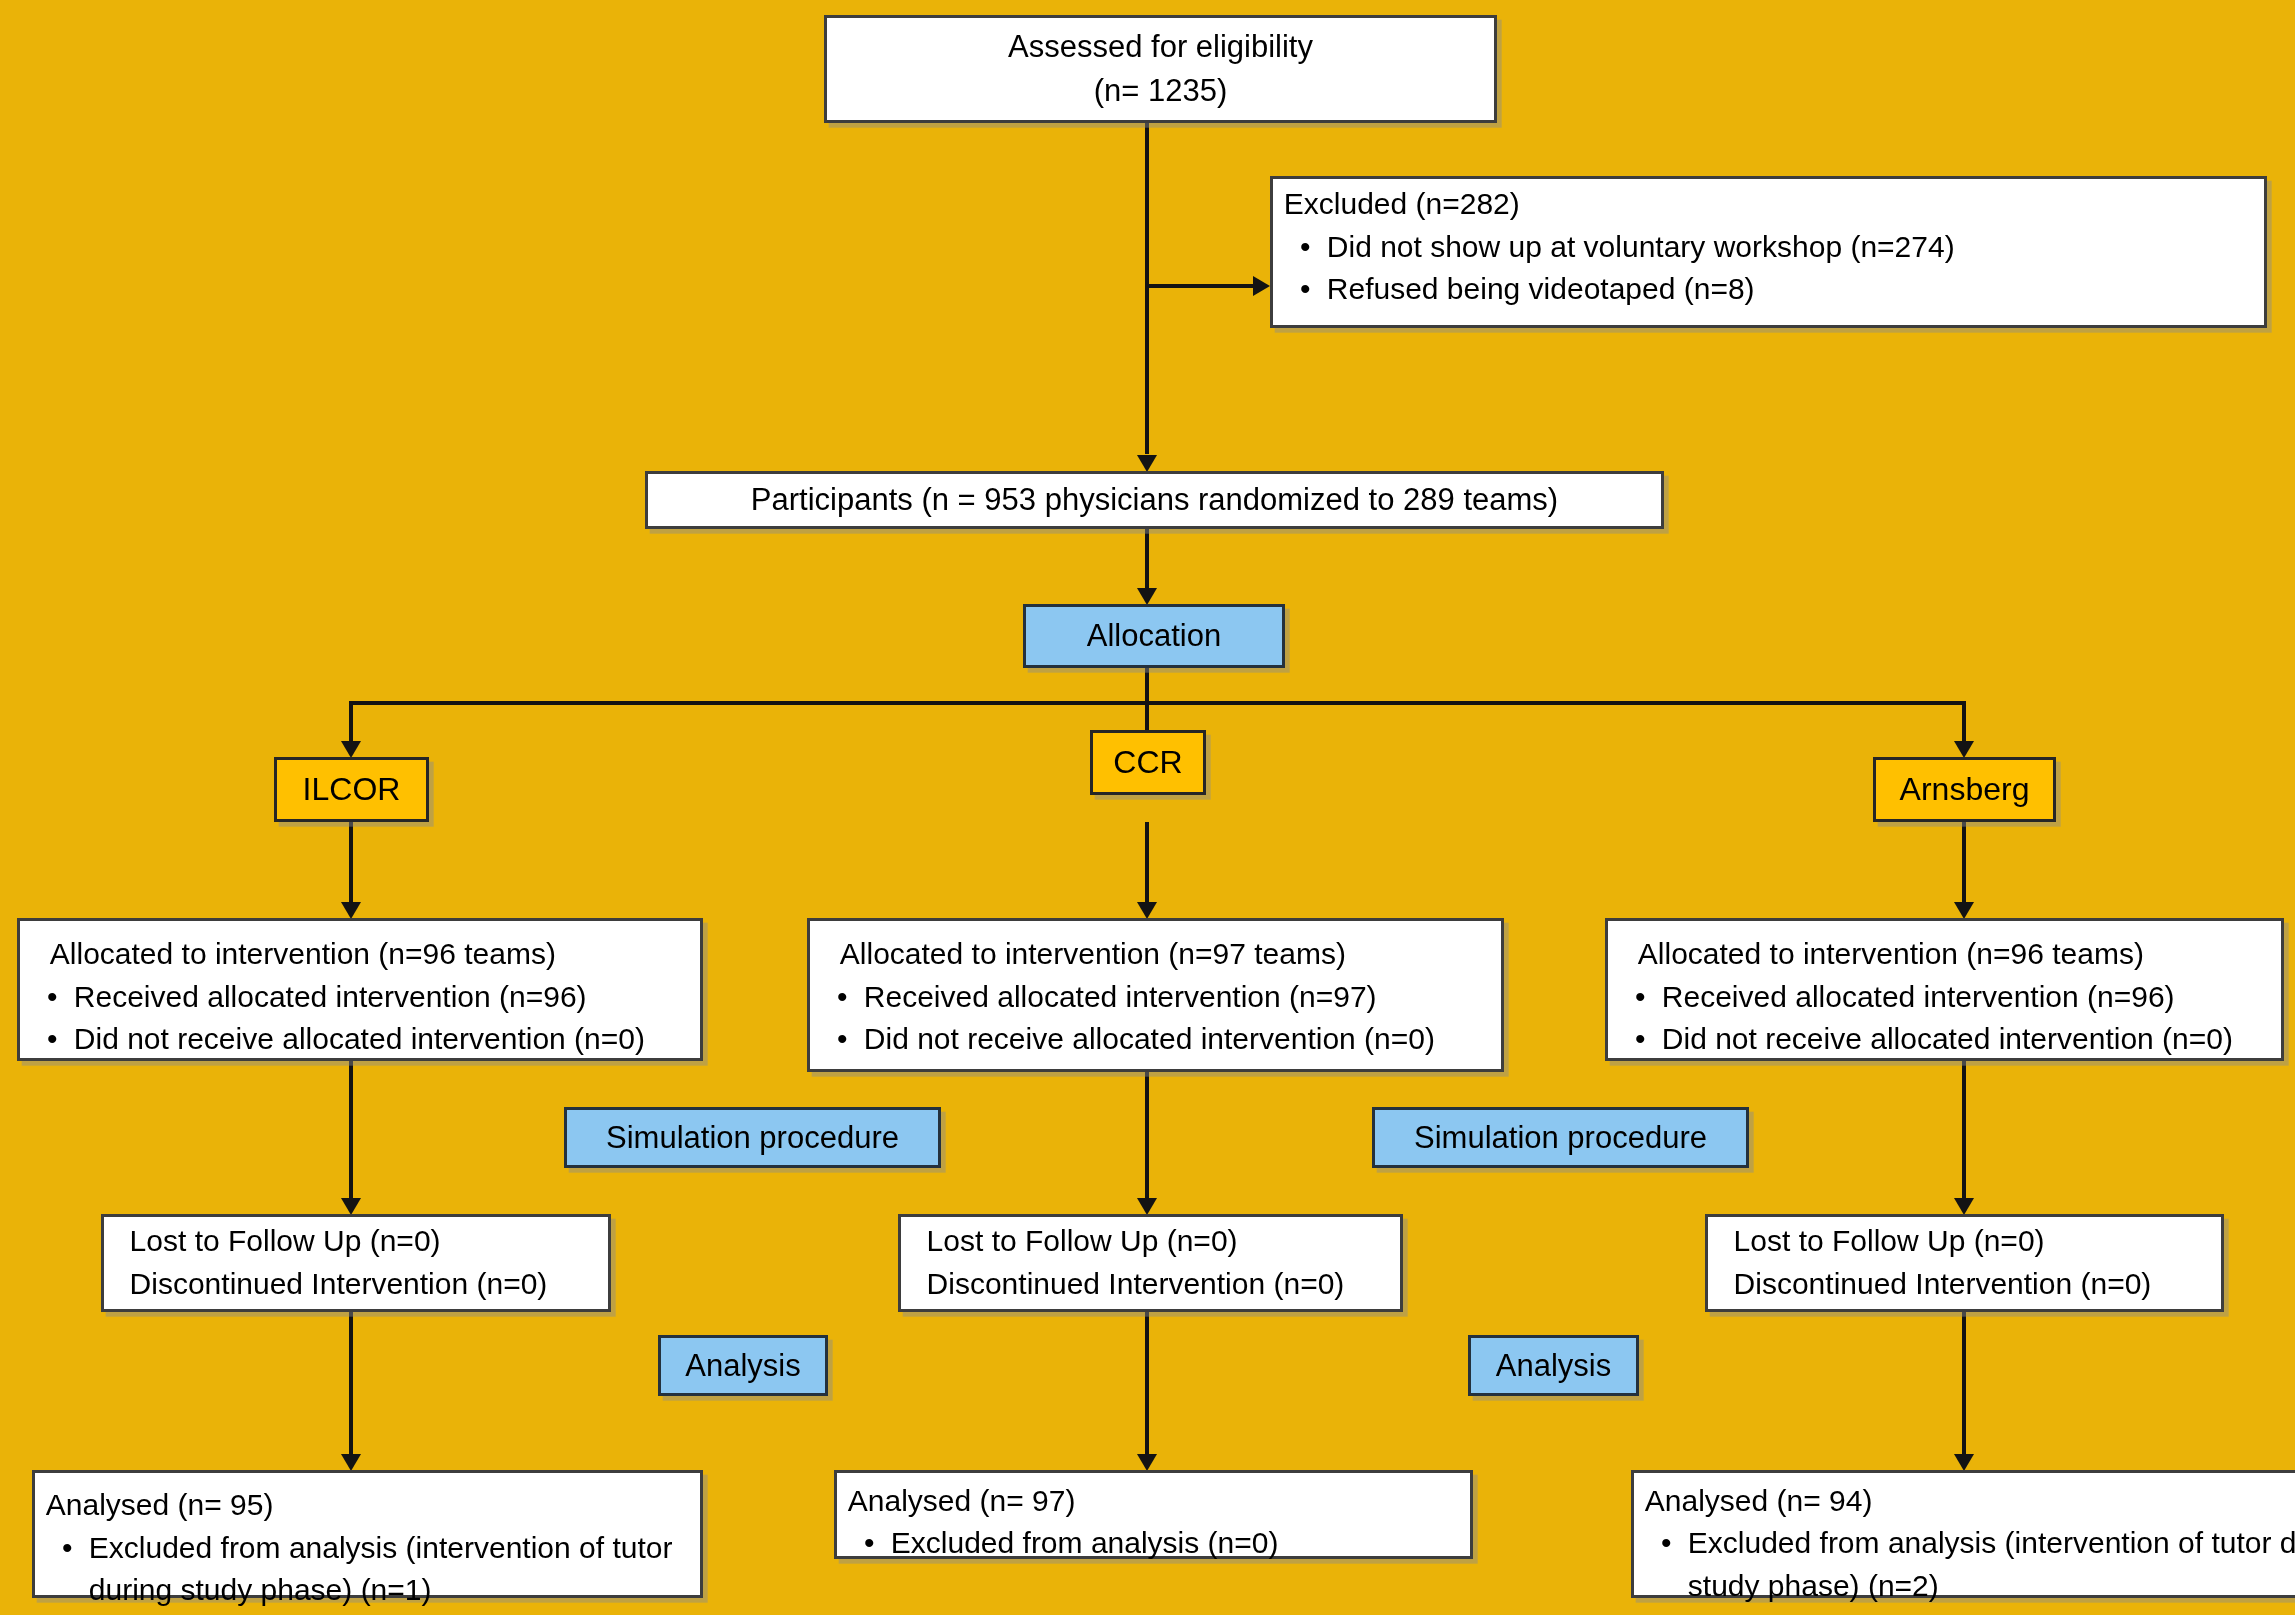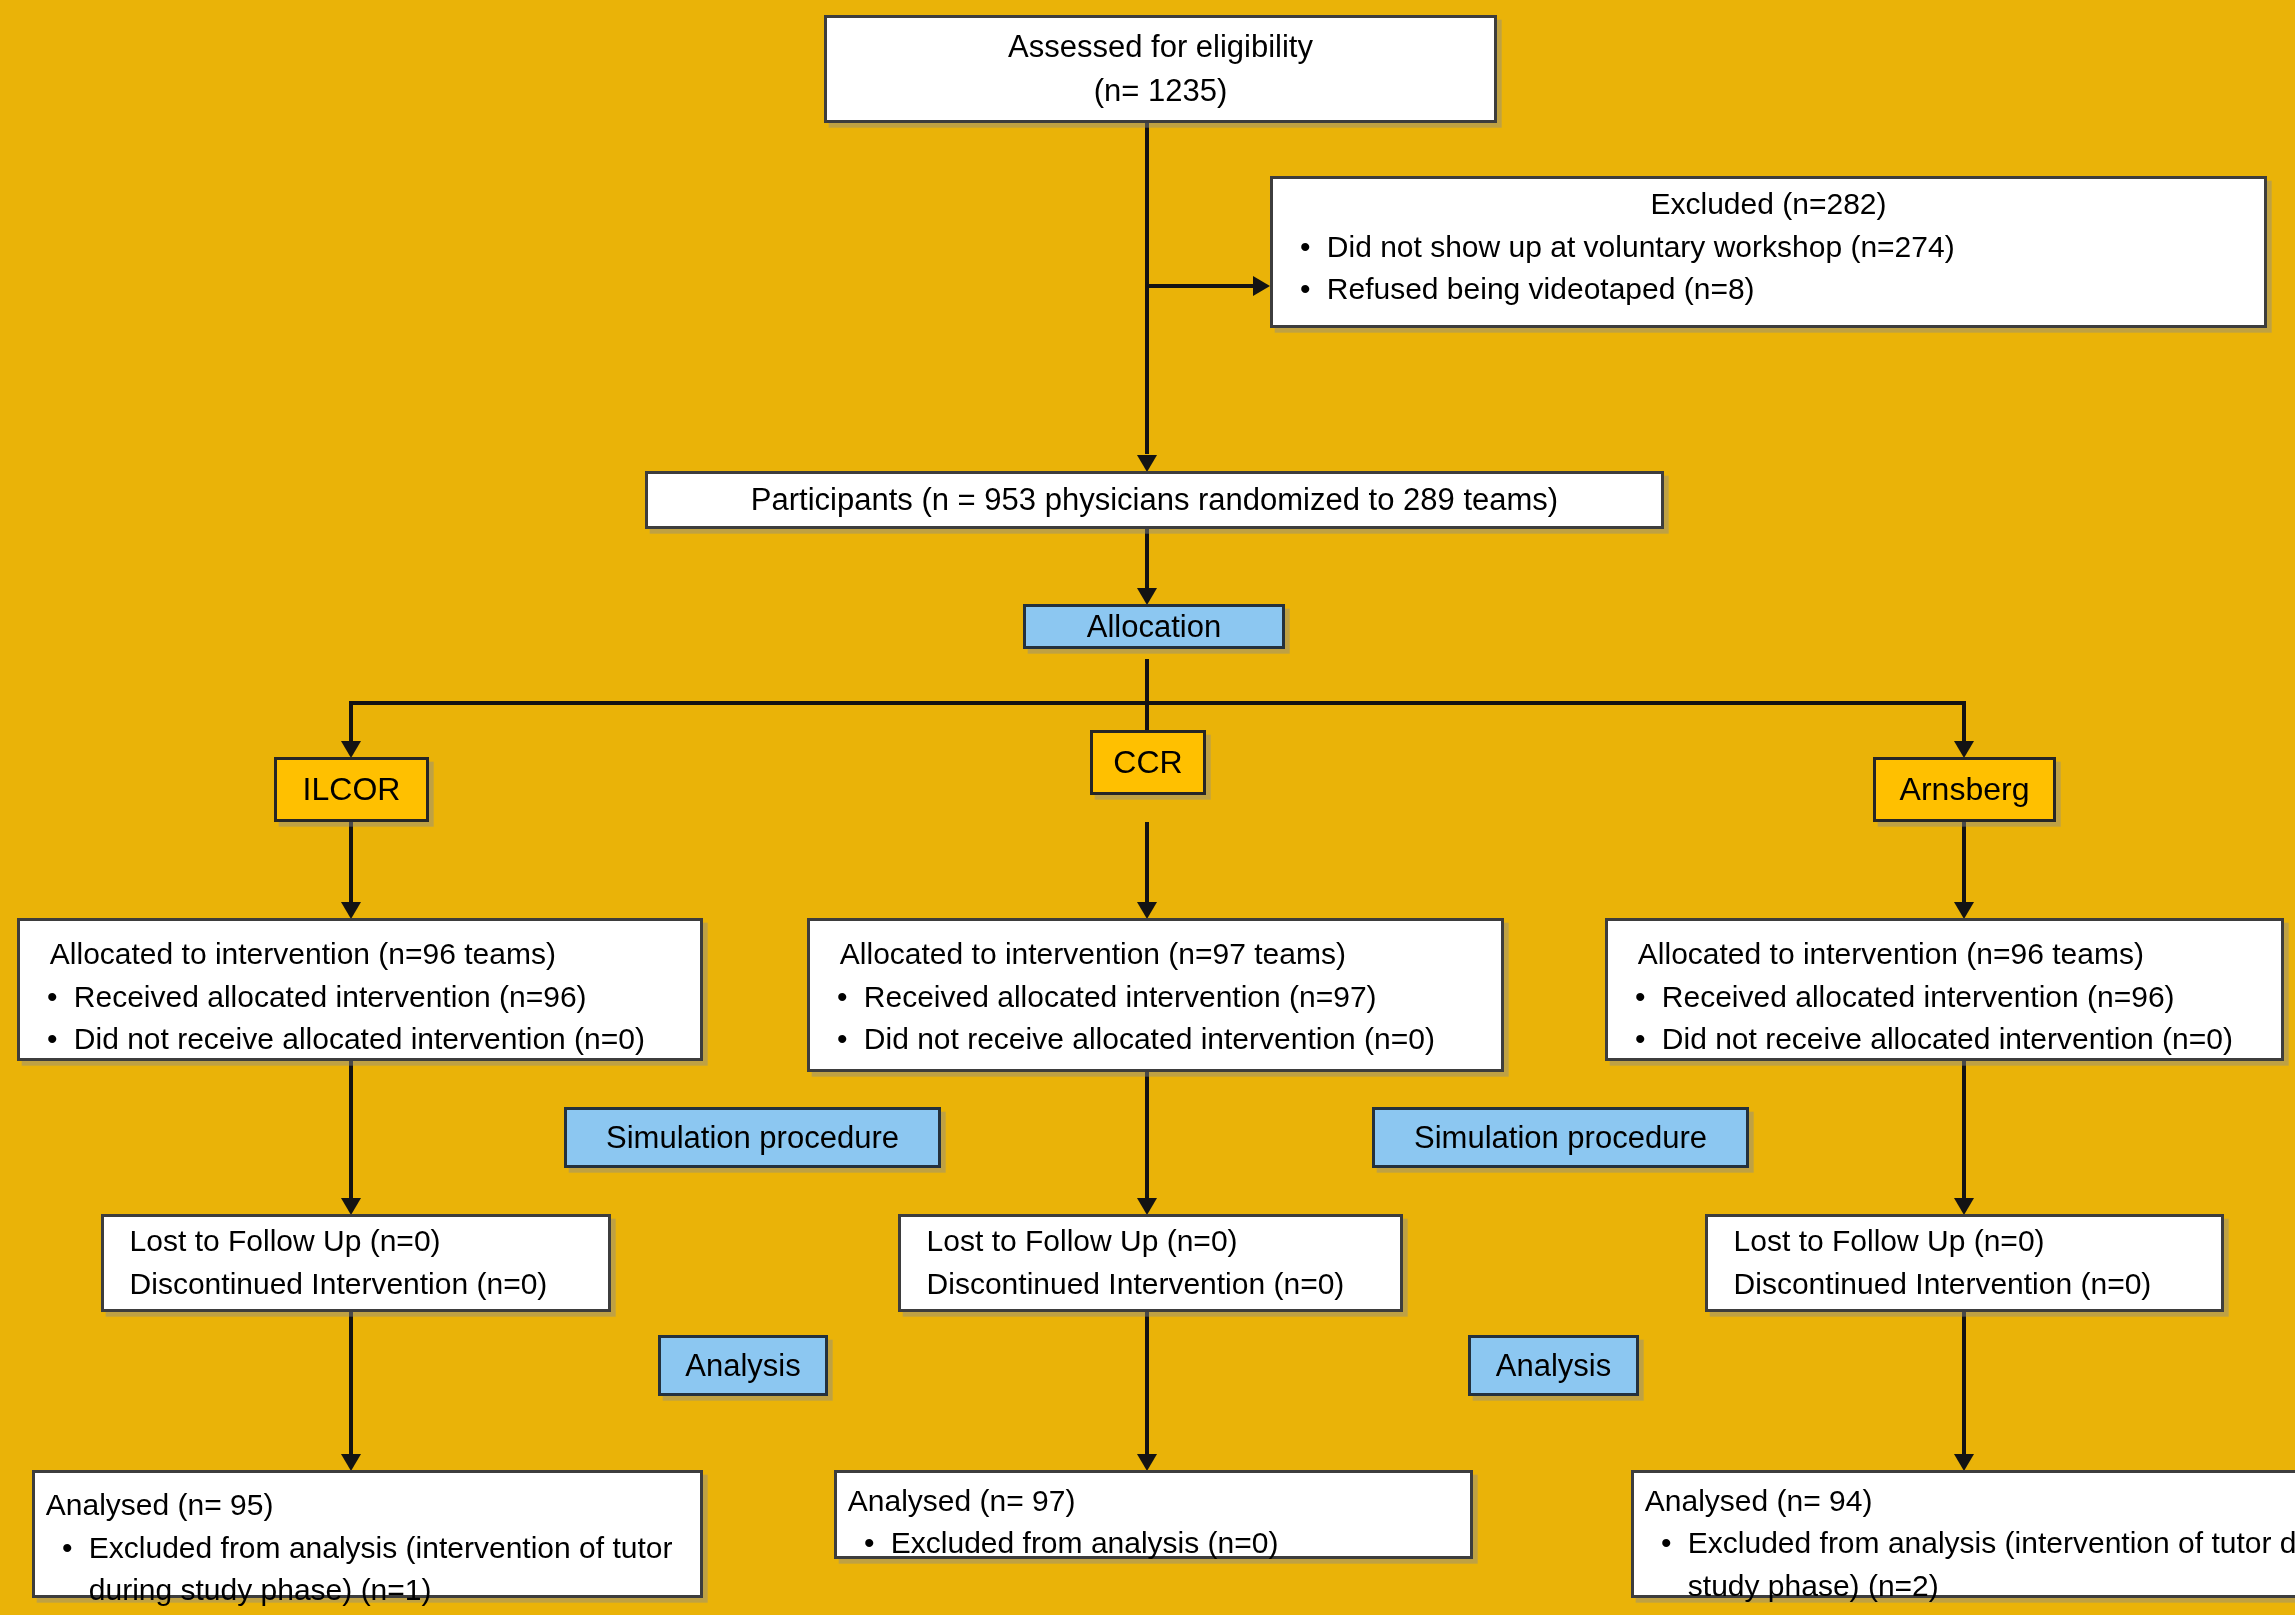--- a/index.html
+++ b/index.html
@@ -80,36 +80,36 @@
   <div class="arr-d" style="left:1137px;top:1454px;"></div>
   <div class="vline" style="left:1962px;top:1312px;height:143px;"></div>
   <div class="arr-d" style="left:1954px;top:1454px;"></div>
 
   <div class="box centered" style="left:824px;top:15px;width:673px;height:108px;font-size:31px;">
     <div>Assessed for eligibility</div>
     <div>(n= 1235)</div>
   </div>
 
   <div class="box pad" style="left:1270px;top:176px;width:997px;height:152px;padding-top:4px;">
-    <div style="text-align:center;">Excluded (n=282)</div>
+    <div style="">Excluded (n=282)</div>
     <div class="brow">
       <span class="bdot">•</span>
       <span class="btxt">Did not show up at voluntary workshop (n=274)</span>
     </div>
     <div class="brow">
       <span class="bdot">•</span>
       <span class="btxt">Refused being videotaped (n=8)</span>
     </div>
   </div>
 
   <div class="box centered" style="left:645px;top:471px;width:1019px;height:58px;font-size:31px;text-align:center;">
     <div>Participants (n = 953 physicians randomized to 289 teams)</div>
   </div>
 
-  <div class="phase" style="position:absolute;left:1023px;top:604px;width:262px;height:45px;box-shadow:4.7px 4.7px 0 rgba(140,140,140,0.45);box-sizing:border-box;">
+  <div class="phase" style="position:absolute;left:1023px;top:604px;width:262px;height:64px;box-shadow:4.7px 4.7px 0 rgba(140,140,140,0.45);box-sizing:border-box;">
     <div>Allocation</div>
   </div>
 
   <div class="group" style="position:absolute;left:274px;top:757px;width:155px;height:65px;box-shadow:4.7px 4.7px 0 rgba(140,140,140,0.45);box-sizing:border-box;">
     <div>ILCOR</div>
   </div>
   <div class="group" style="position:absolute;left:1090px;top:730px;width:116px;height:65px;box-shadow:4.7px 4.7px 0 rgba(140,140,140,0.45);box-sizing:border-box;">
     <div>CCR</div>
   </div>
   <div class="group" style="position:absolute;left:1873px;top:757px;width:183px;height:65px;box-shadow:4.7px 4.7px 0 rgba(140,140,140,0.45);box-sizing:border-box;">

